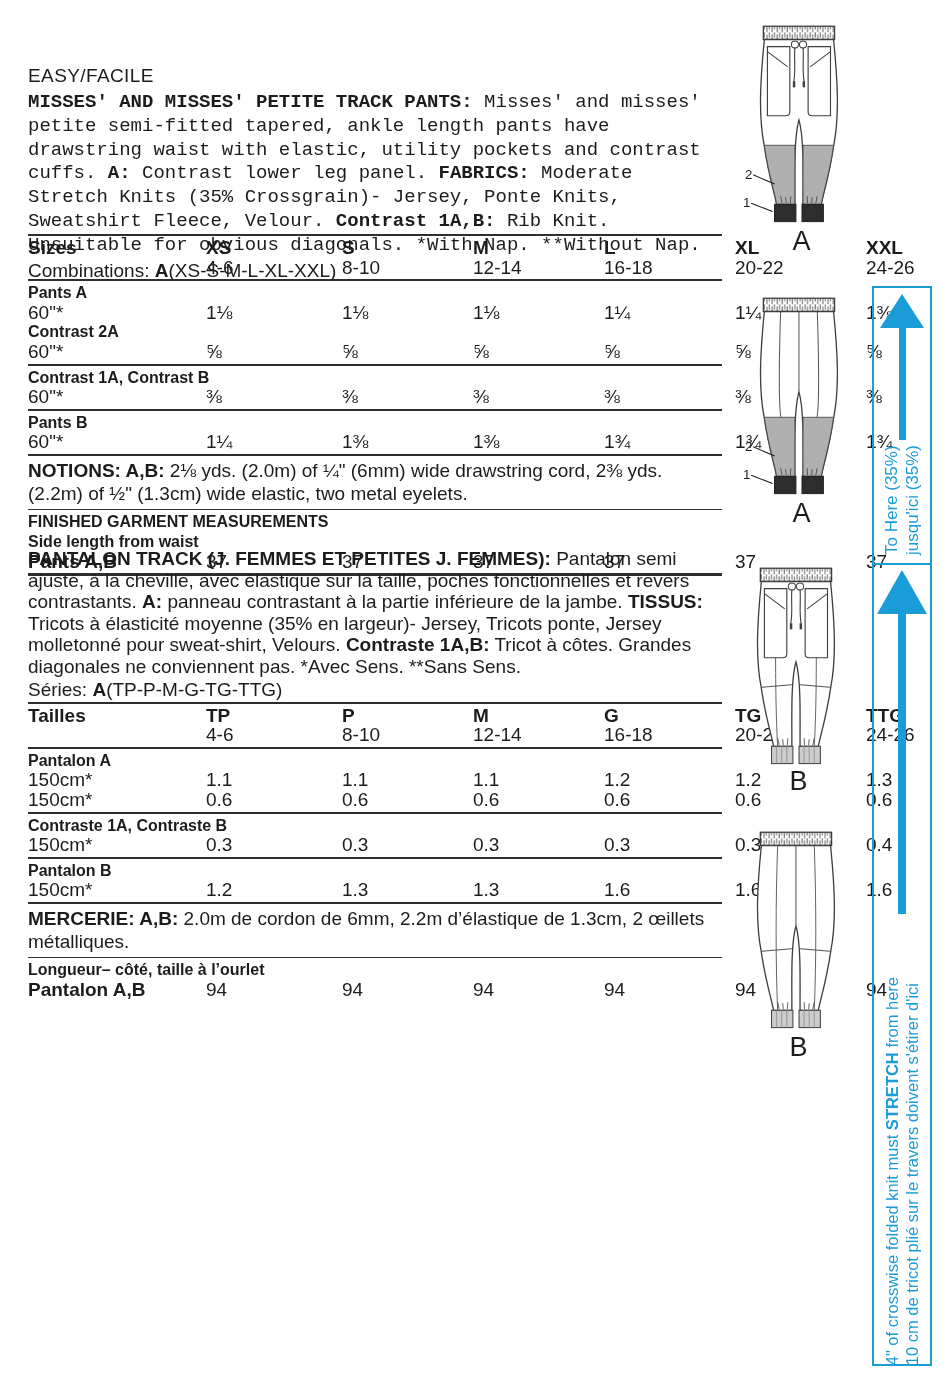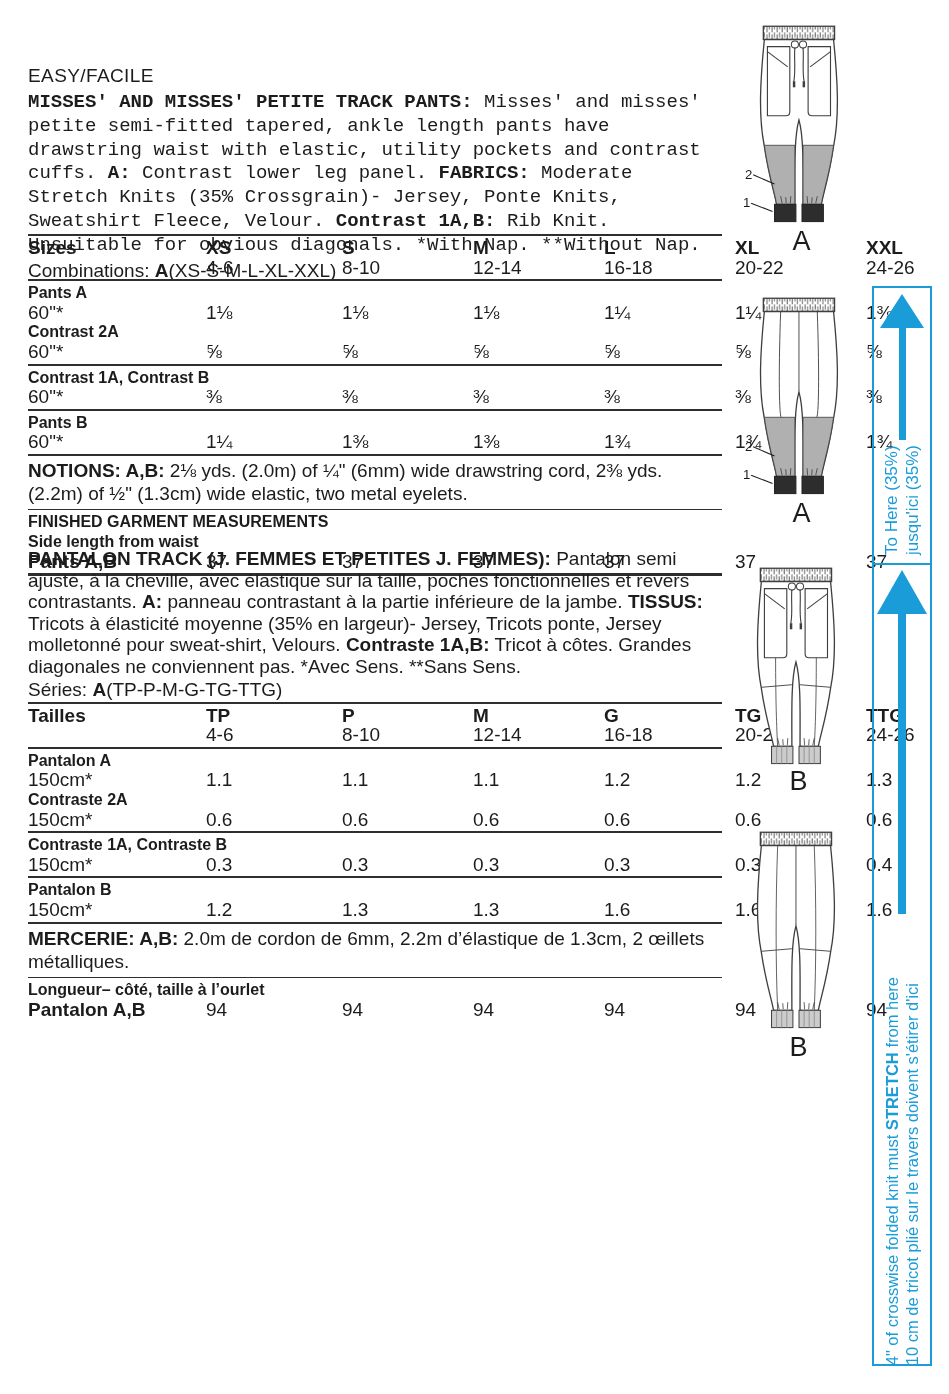--- a/index.html
+++ b/index.html
@@ -183,21 +183,20 @@
           <div class="trow-label">Pantalon A</div>
           <div class="trow">
             <div class="tcell">150cm*</div>
             <div class="tcell">1.1</div>
             <div class="tcell">1.1</div>
             <div class="tcell">1.1</div>
             <div class="tcell">1.2</div>
             <div class="tcell">1.2</div>
             <div class="tcell">1.3</div>
           </div>
-          <div class="trow-label">Contraste 2A</div>
           <div class="trow">
             <div class="tcell">150cm*</div>
             <div class="tcell">0.6</div>
             <div class="tcell">0.6</div>
             <div class="tcell">0.6</div>
             <div class="tcell">0.6</div>
             <div class="tcell">0.6</div>
             <div class="tcell">0.6</div>
           </div>
           <div class="rule rule2"></div>

